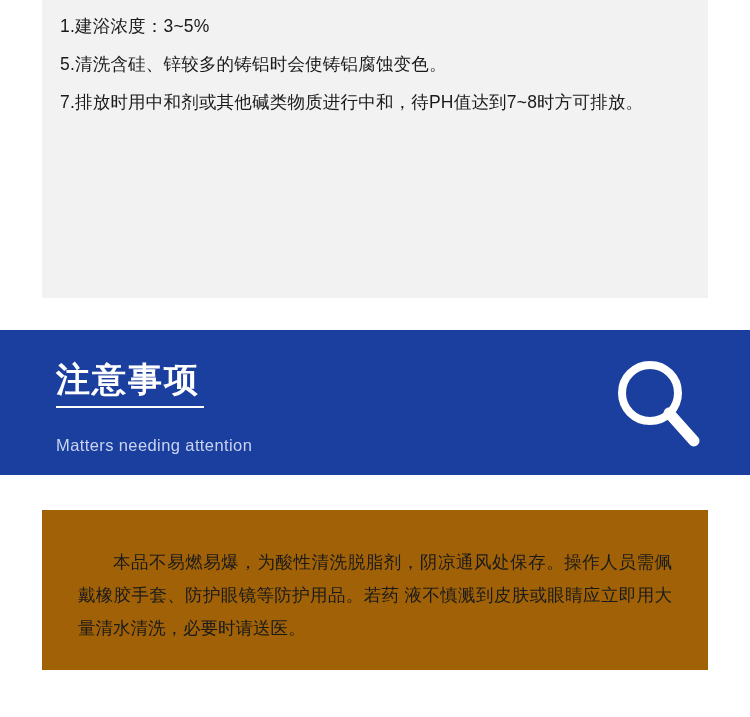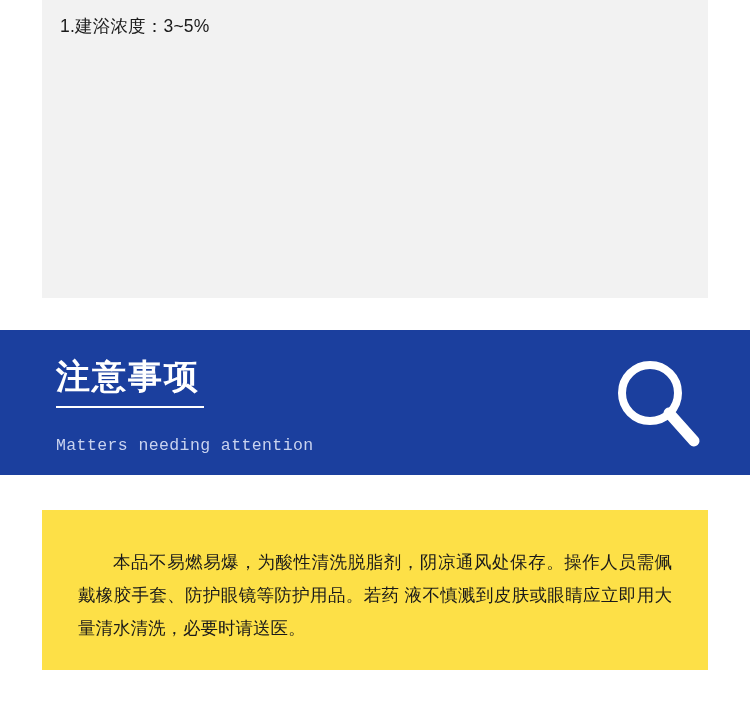--- a/index.html
+++ b/index.html
@@ -54,21 +54,20 @@
     top: 330px;
     width: 750px;
     height: 145px;
     background: #1b3f9e;
     box-sizing: border-box;
   }
   .banner-text {
     position: absolute;
     left: 56px;
     top: 27px;
-    font-family: Liberation Mono, monospace;
   }
   .banner-title {
     font-size: 34px;
     font-weight: bold;
     color: #ffffff;
     letter-spacing: 2px;
     line-height: 44px;
     display: block;
   }
   .banner-underline {
@@ -92,41 +91,43 @@
     height: 96px;
   }
 
   
   .note-panel {
     position: absolute;
     left: 42px;
     top: 510px;
     width: 666px;
     height: 160px;
-    background: #fde047;
+    background: #a16207;
     box-sizing: border-box;
     padding: 36px 36px 0 36px;
   }
   .note-text {
     font-size: 17.5px;
     color: #1a1a1a;
     line-height: 33px;
     text-align: justify;
     text-indent: 2em;
     margin: 0;
   }
 </style>
 </head>
 <body>
 
 <div class="page">
 
   <div class="instructions-panel">
     <ul class="instruction-list">
       <li class="instruction-item">1.建浴浓度：3~5%</li>
+      <li class="instruction-item">5.清洗含硅、锌较多的铸铝时会使铸铝腐蚀变色。</li>
+      <li class="instruction-item">7.排放时用中和剂或其他碱类物质进行中和，待PH值达到7~8时方可排放。</li>
     </ul>
   </div>
 
   <div class="banner">
     <div class="banner-text">
       <span class="banner-title">注意事项</span>
       <div class="banner-underline"></div>
       <span class="banner-subtitle">Matters needing attention</span>
     </div>
     <div class="banner-search-icon">

